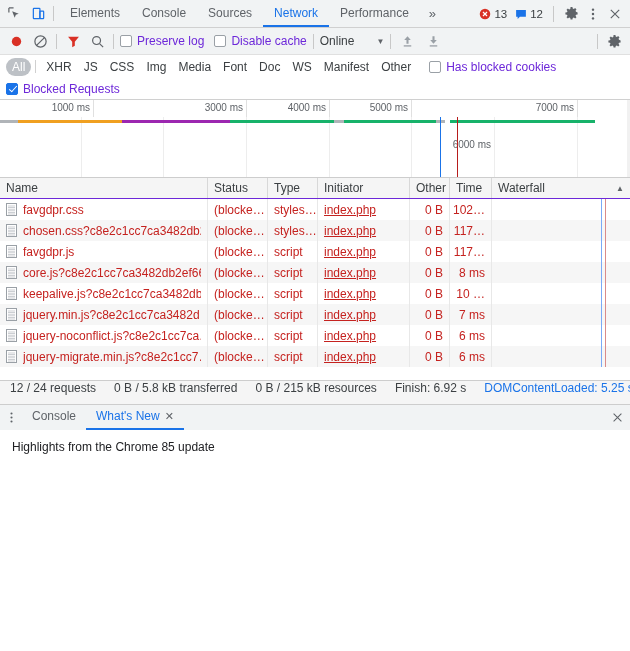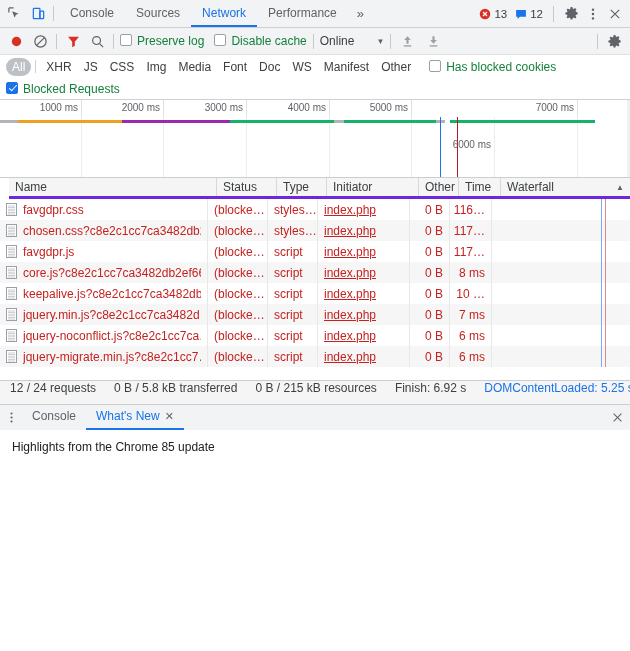--- a/index.html
+++ b/index.html
@@ -36,21 +36,21 @@
   .badge .cnt { color: #3c4043; }
   .vsep { width: 1px; height: 16px; background: #c8c8c8; margin: 0 5px; }
   .icon-btn { width: 20px; height: 20px; display: flex; align-items: center; justify-content: center; cursor: pointer; }
 
   
   .nettoolbar {
     height: 27px; min-height: 27px; display: flex; align-items: center;
     background: #f1f3f4; border-bottom: 1px solid #e0e0e0; padding: 0 6px;
   }
   .nt-sep { width: 1px; height: 15px; background: #c8c8c8; margin: 0 6px; }
-  .chk-wrap { display: flex; align-items: flex-start; gap: 5px; cursor: pointer; font-size: 12px; color: #15803d; white-space: nowrap; }
+  .chk-wrap { display: flex; align-items: center; gap: 5px; cursor: pointer; font-size: 12px; color: #6d28d9; white-space: nowrap; }
   .chk {
     width: 12px; height: 12px; border: 1px solid #9aa0a6; background: #fff;
     border-radius: 2px; display: inline-block; position: relative; flex: none;
   }
   .chk.checked { background: #1a73e8; border-color: #1a73e8; }
   .chk.checked::after {
     content: ""; position: absolute; left: 3.5px; top: 0.5px;
     width: 3px; height: 7px; border: solid #fff; border-width: 0 1.6px 1.6px 0;
     transform: rotate(42deg);
   }
@@ -96,21 +96,21 @@
   }
   .ov-grid { position: absolute; top: 17px; bottom: 0; border-right: 1px solid #ededed; }
   .ov-band { position: absolute; height: 3px; border-radius: 0; }
   .ov-line { position: absolute; top: 17px; bottom: 0; width: 1px; }
   .ov-scroll-r { position: absolute; right: 0; top: 0; bottom: 0; width: 3px; background: #f1f1f1; }
 
   
   .tablewrap { flex: 1; display: flex; flex-direction: column; overflow: hidden; background: #fff; }
   .thead {
     height: 21px; min-height: 21px; display: flex; background: #f5f5f5;
-    border-bottom: 3px solid #6d28d9; font-size: 12px; color: #3c4043; margin-left: 9px;
+    border-bottom: 1px solid #6d28d9; font-size: 12px; color: #3c4043;
   }
   .th { display: flex; align-items: center; padding: 0 6px; border-right: 1px solid #d8d8d8; cursor: pointer; white-space: nowrap; overflow: hidden; }
   .th.wf { border-right: none; justify-content: space-between; }
   .tbody { flex: 1; overflow: hidden; position: relative; }
   .row { height: 21px; display: flex; font-size: 12px; color: #c5221f; text-align: center; }
   .row.alt { background: #f6f6f6; }
   .cell { display: flex; align-items: center; padding: 0 6px; border-right: 1px solid #e8e8e8; overflow: hidden; white-space: nowrap; }
   .cell.name { gap: 6px; }
   .cell.right { justify-content: flex-end; }
   .cell.wf { border-right: none; }
@@ -159,20 +159,23 @@
       </div>
       <div class="tb-icon">
         <svg width="15" height="15" viewBox="0 0 16 16">
           <rect x="2.5" y="2.5" width="7" height="11" rx="0.6" fill="none" stroke="#1a73e8" stroke-width="1.3"></rect>
           <rect x="9.5" y="5.5" width="4" height="8" rx="0.6" fill="none" stroke="#1a73e8" stroke-width="1.3"></rect>
         </svg>
       </div>
     </div>
     <div class="tb-sep"></div>
     <div class="tabs">
+      <div class="tab">
+          <span>Elements</span>
+        </div>
       <div class="tab">
           <span>Console</span>
         </div>
       <div class="tab">
           <span>Sources</span>
         </div>
       <div class="tab active">
           <span>Network</span>
         </div>
       <div class="tab">
@@ -301,25 +304,22 @@
 
   <div class="blockedrow">
     <div class="chk-wrap">
       <span class="chk checked"></span>
       <span>Blocked Requests</span>
     </div>
   </div>
 
   <div class="overview">
     <div class="ov-ruler" id="ov-ruler">
-        <div class="ov-tick" style="left: 0px; width: 82px;">
+        <div class="ov-tick" style="left: 12px; width: 82px;">
           <span>1000 ms</span>
-        </div>
-        <div class="ov-tick" style="left: 0px; width: 164px;">
-          <span>2000 ms</span>
         </div>
         <div class="ov-tick" style="left: 0px; width: 247px;">
           <span>3000 ms</span>
         </div>
         <div class="ov-tick" style="left: 0px; width: 330px;">
           <span>4000 ms</span>
         </div>
         <div class="ov-tick" style="left: 0px; width: 412px;">
           <span>5000 ms</span>
         </div>
@@ -394,21 +394,21 @@
               </svg>
             </span>
             <span style="overflow: hidden;">favgdpr.css</span>
           </div>
           <div class="cell" style="width: 60px; flex: 0 0 auto;">(blocke…</div>
           <div class="cell" style="width: 50px; flex: 0 0 auto;">styles…</div>
           <div class="cell" style="width: 92px; flex: 0 0 auto;">
             <span class="link">index.php</span>
           </div>
           <div class="cell right" style="width: 40px; flex: 0 0 auto;">0 B</div>
-          <div class="cell right" style="width: 42px; flex: 0 0 auto;">116…</div>
+          <div class="cell right" style="width: 42px; flex: 0 0 auto;">102…</div>
           <div class="cell wf wf-fill">
             <div class="wf-lines">
               <div class="wf-line" style="left: 109px; background: rgb(123, 170, 247);"></div>
               <div class="wf-line" style="left: 113px; background: rgb(217, 139, 139);"></div>
             </div>
           </div>
         </div>
         <div class="row alt">
           <div class="cell name" style="width: 208px; flex: 0 0 auto;">
             <span style="display: flex;">

